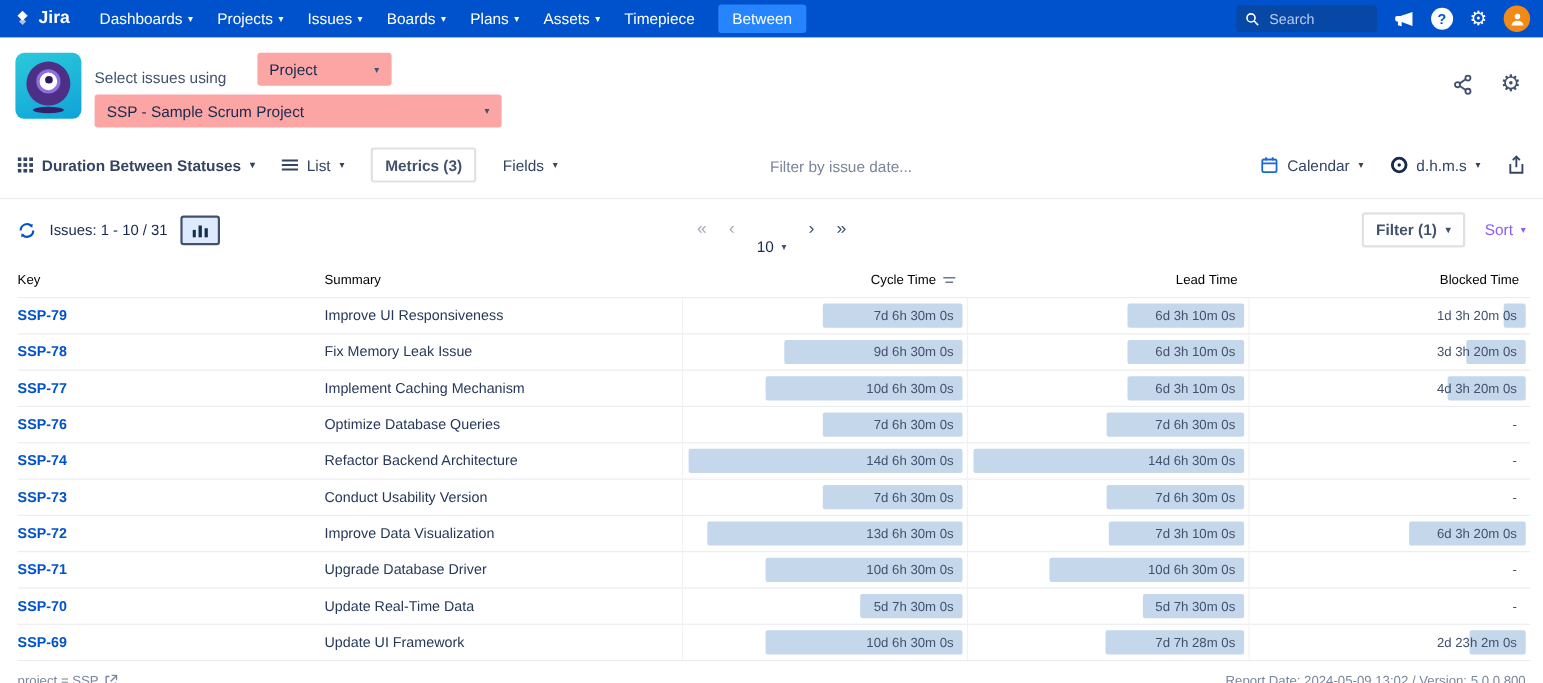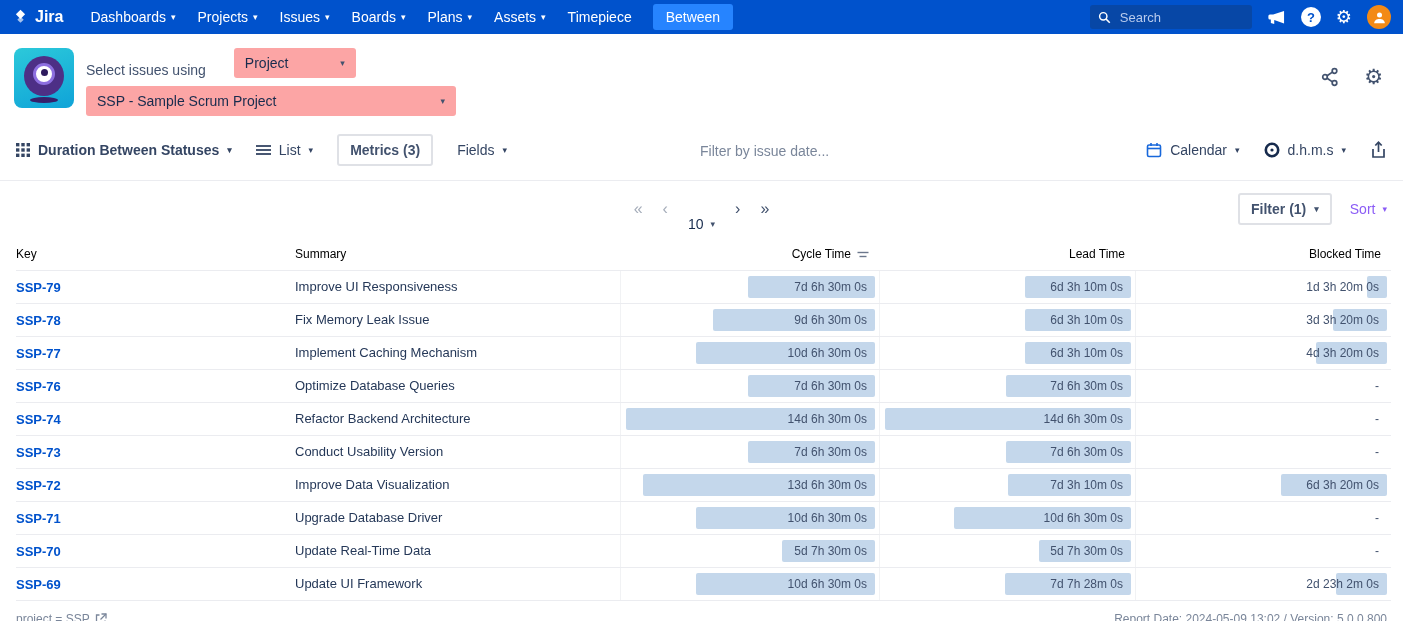--- a/index.html
+++ b/index.html
@@ -11,21 +11,21 @@
   }
   .chev { font-size:9px; line-height:1; }
 
   
   .nav { height:34px; background:#0052cc; display:flex; align-items:center; padding:0 12px; color:#fff; }
   .brand { display:flex; align-items:center; gap:6px; font-size:16px; font-weight:700; margin-right:16px; cursor:pointer; }
   .nav-items { display:flex; align-items:center; }
   .nav-item { display:flex; align-items:center; gap:5px; padding:0 11px; height:34px; font-size:14px; font-weight:500; cursor:pointer; white-space:nowrap; }
   .create-btn { margin-left:10px; background:#2684ff; color:#fff; border:none; border-radius:3px; height:26px; padding:0 13px; font-size:14px; font-weight:500; font-family:inherit; cursor:pointer; }
   .nav-right { margin-left:auto; display:flex; align-items:center; gap:15px; }
-  .searchbox { display:flex; align-items:center; gap:7px; background:#0747a6; border-radius:3px; height:24px; width:162px; padding:0 8px; }
+  .searchbox { display:flex; align-items:center; gap:7px; background:#0747a6; border-radius:3px; height:24px; width:128px; padding:0 8px; }
   .searchbox input { background:transparent; border:none; outline:none; color:#fff; font-size:13px; width:120px; font-family:inherit; }
   .searchbox input::placeholder { color:#b8cbed; }
   .help-circle { width:20px; height:20px; border-radius:50%; background:#fff; color:#0052cc; font-weight:700; font-size:13px; display:flex; align-items:center; justify-content:center; cursor:pointer; }
   .gear-glyph { font-size:18px; line-height:1; cursor:pointer; }
   .avatar { width:24px; height:24px; border-radius:50%; background:#f38a15; display:flex; align-items:center; justify-content:center; cursor:pointer; }
 
   
   .app-header { display:flex; align-items:flex-start; padding:14px 20px 10px 14px; gap:12px; }
   .app-icon { position:relative; width:60px; height:60px; border-radius:8px; background:linear-gradient(160deg,#2cc9da,#0fa3d8); flex:0 0 auto; }
   .mascot-body { position:absolute; left:50%; top:50%; width:40px; height:40px; margin:-22px 0 0 -20px; border-radius:50%; background:#4d2f86; }
@@ -252,20 +252,42 @@
       <svg width="17" height="18" viewBox="0 0 17 18" fill="none" stroke="#344563" stroke-width="1.7">
         <path d="M3 8v8h11V8"></path>
           <line x1="8.5" y1="1.5" x2="8.5" y2="11"></line>
           <path d="M5.3 4.5L8.5 1.3l3.2 3.2"></path>
       </svg>
     </span>
   </div>
 </div>
 
 <div class="pagerow">
+  <div class="pg-left">
+    <span class="icon">
+      <svg width="17" height="17" viewBox="0 0 16 16">
+        <g fill="none" stroke="#0052cc" stroke-width="1.8">
+          <path d="M13.4 8a5.4 5.4 0 01-9.2 3.85"></path>
+          <path d="M2.6 8a5.4 5.4 0 019.2-3.85"></path>
+        </g>
+        <path fill="#0052cc" d="M12.9 2.2l-.3 3.4-2.8-1.8z"></path>
+        <path fill="#0052cc" d="M3.1 13.8l.3-3.4 2.8 1.8z"></path>
+      </svg>
+    </span>
+    <span class="issues-label">Issues: 1 - 10 / 31</span>
+    <button class="chart-btn">
+      <span class="icon">
+        <svg width="14" height="13" viewBox="0 0 14 13" fill="#172b4d">
+          <rect x="0" y="6" width="3" height="7"></rect>
+            <rect x="5.5" y="2" width="3" height="11"></rect>
+            <rect x="11" y="4.5" width="3" height="8.5"></rect>
+        </svg>
+      </span>
+    </button>
+  </div>
   <div class="pager">
     <span class="pg-nav pg-dis">«</span>
     <span class="pg-nav pg-dis">‹</span>
     <span class="page-size">
       <span>10</span>
       <span class="chev">▾</span>
     </span>
     <span class="pg-nav pg-en">›</span>
     <span class="pg-nav pg-en">»</span>
   </div>

